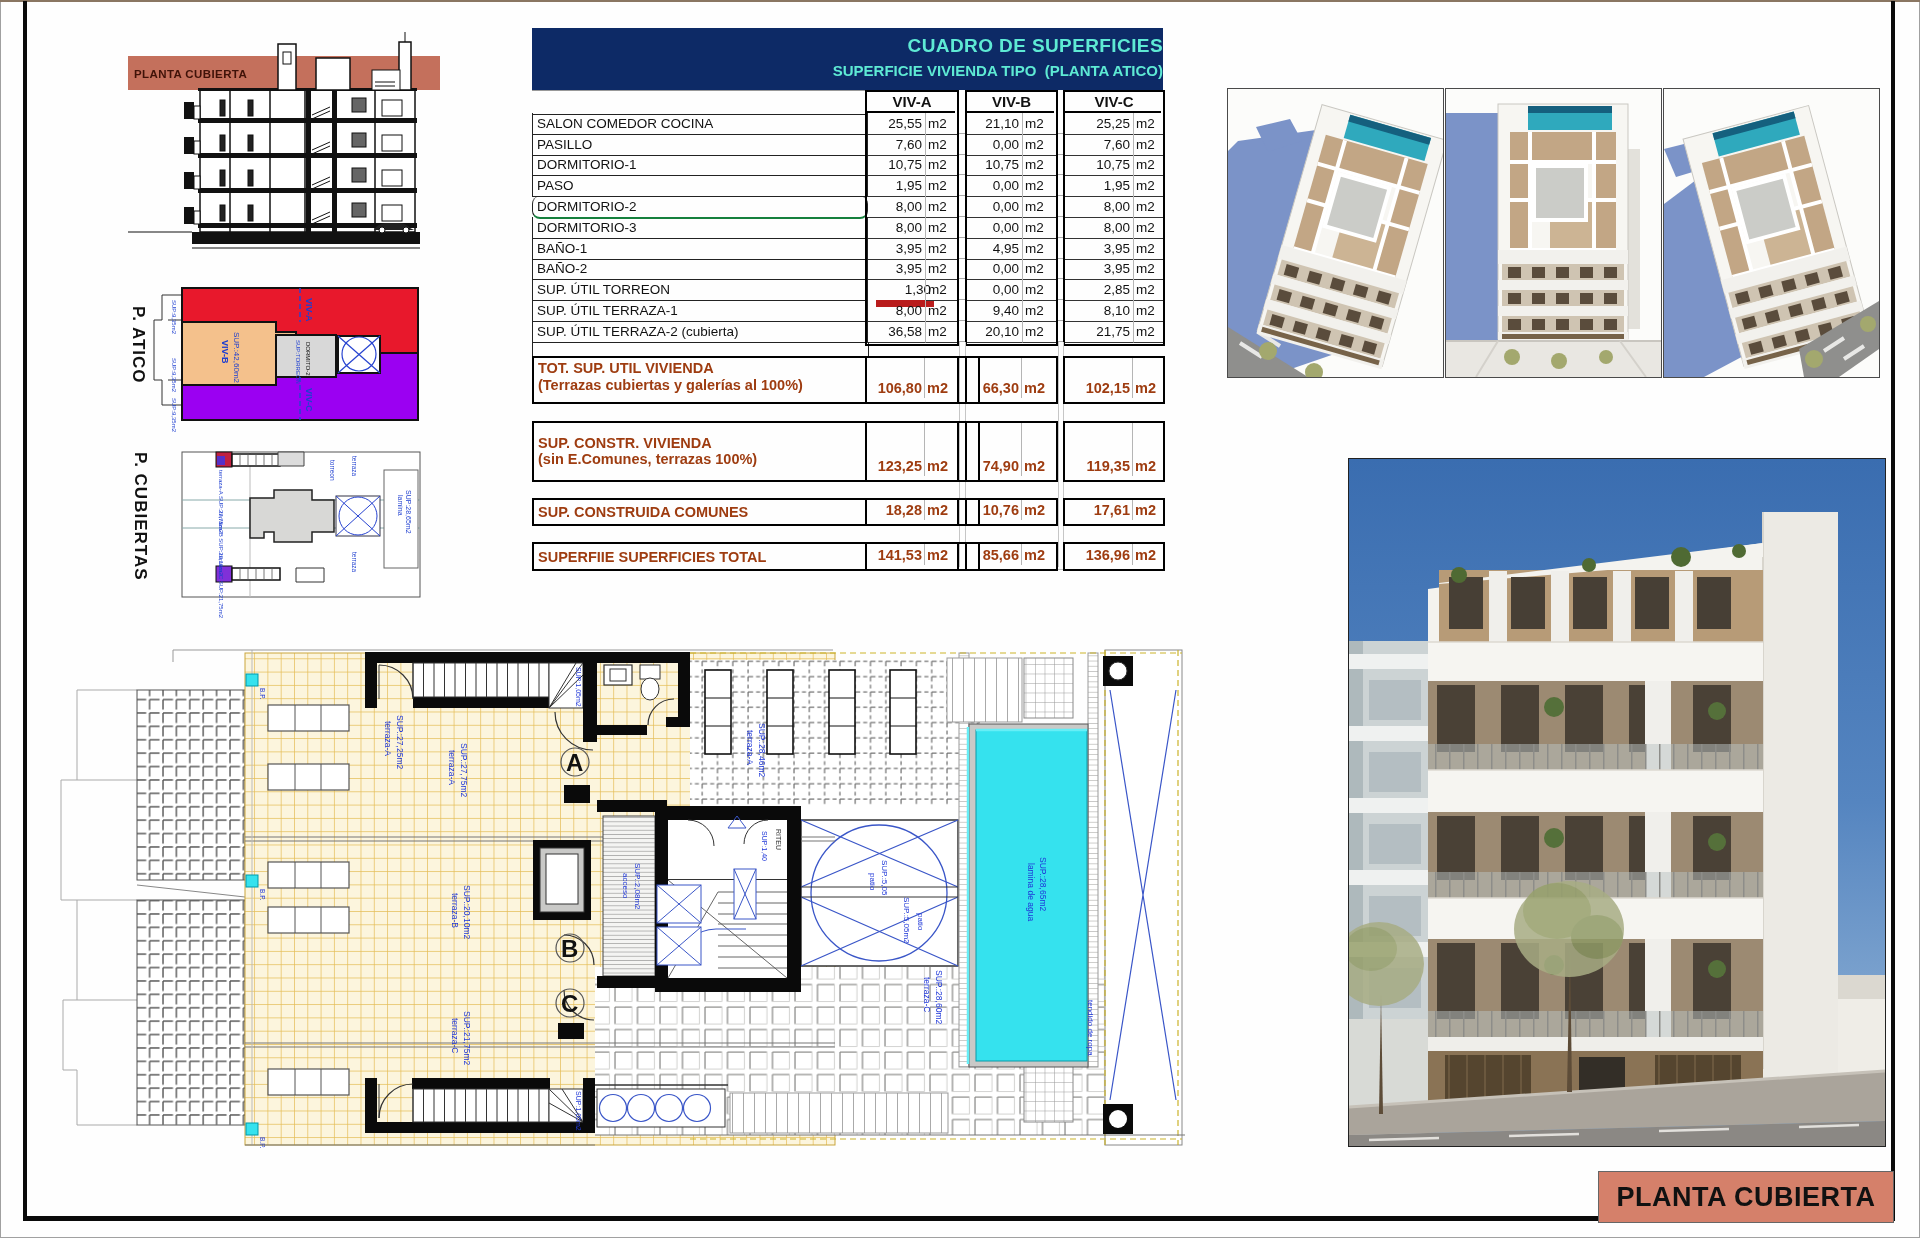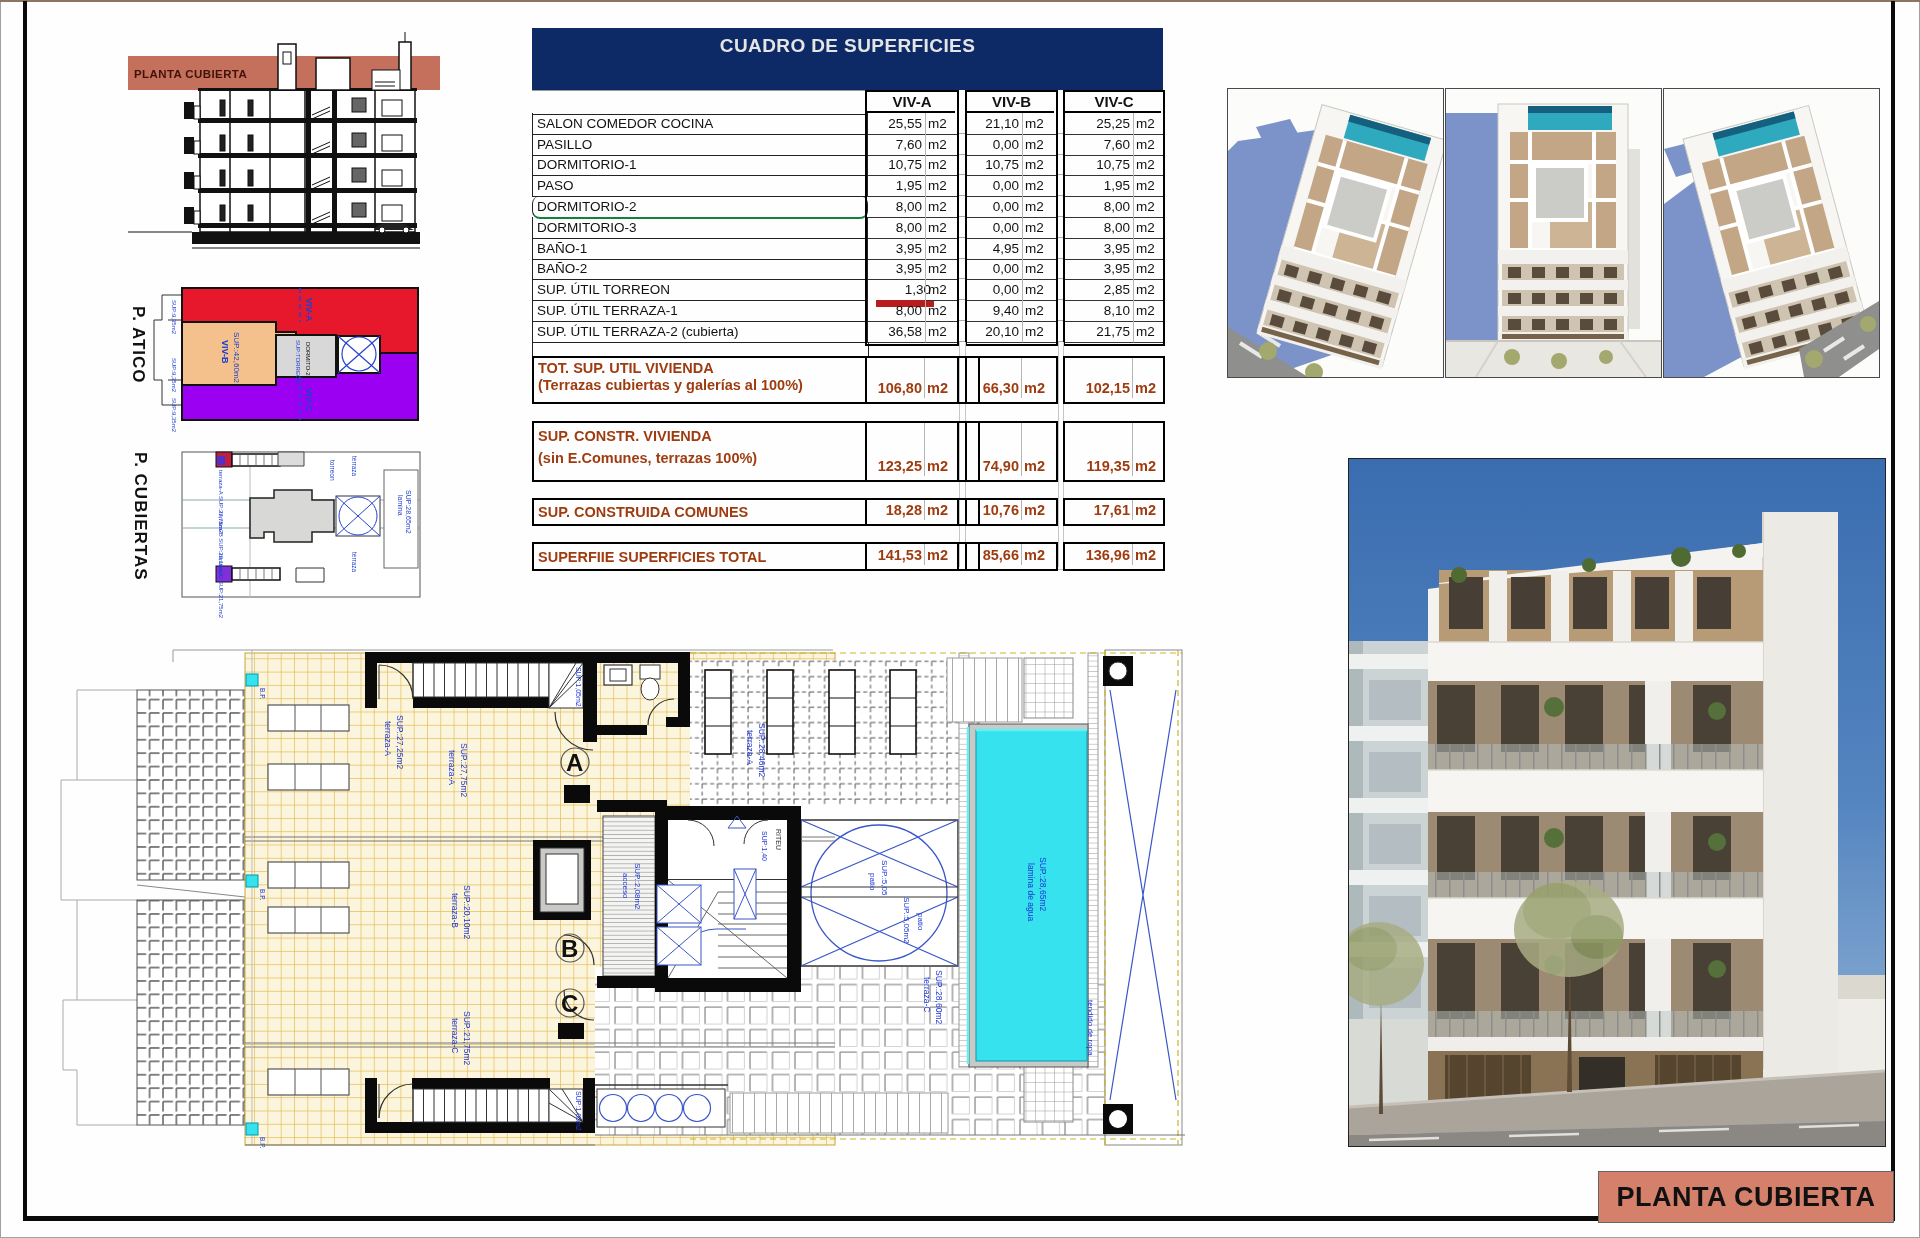--- a/index.html
+++ b/index.html
@@ -147,22 +147,23 @@
       <path d="M140 128 v12 M148 128 v12 M156 128 v12 M164 128 v12 M172 128 v12" stroke="#555" stroke-width="0.8" fill="none"></path>
 <path d="M196 128 h28 v14 h-28 z" fill="#fff" stroke="#333"></path>
 <text transform="translate(119 30) rotate(90)" font-size="6" fill="#1f3fd0">terraza-A SUP:27,75m2</text>
 <text transform="translate(119 72) rotate(90)" font-size="6" fill="#1f3fd0">terraza-B SUP:20,10m2</text>
 <text transform="translate(119 114) rotate(90)" font-size="6" fill="#1f3fd0">terraza-C SUP:21,75m2</text>
 <text transform="translate(230 20) rotate(90)" font-size="6.5" fill="#1f3fd0">torreon</text>
 <text transform="translate(252 16) rotate(90)" font-size="6.5" fill="#1f3fd0">terraza</text>
 <text transform="translate(252 112) rotate(90)" font-size="6.5" fill="#1f3fd0">terraza</text>
 </svg>
 
-  <div class="abs" style="left:532px;top:28px;width:631px;height:62px;background:#0d2a66;color:#e5e5e5;text-align:center">
+  <div class="abs" style="left:532px;top:28px;width:631px;height:62px;background:#0d2a66;color:#5eead4;text-align:right">
      <div style="font-size:19px;font-weight:bold;letter-spacing:.4px;padding-top:7px">CUADRO DE SUPERFICIES</div>
+     <div style="font-size:15px;font-weight:bold;padding-top:5px">SUPERFICIE VIVIENDA TIPO&nbsp; (PLANTA ATICO)</div>
   </div>
 
 <div class="abs" style="left:532px;top:90px;width:631px;height:23px">
 <div class="c" style="left:0;width:333px;top:0;height:23px;border-bottom:1px solid #222;border-top:1px solid #999"></div>
 <div class="c" style="left:335px;width:90px;top:0;height:23px;justify-content:center;font-weight:bold;font-size:15px">VIV-A</div>
 <div class="c" style="left:435px;width:89px;top:0;height:23px;justify-content:center;font-weight:bold;font-size:15px">VIV-B</div>
 <div class="c" style="left:533px;width:98px;top:0;height:23px;justify-content:center;font-weight:bold;font-size:15px">VIV-C</div>
 </div>
 <div class="abs" style="left:532px;top:113.0px;width:631px;height:20.8px">
 <div class="c lab" style="top:0;height:20.8px;border-bottom:1px solid #222;">SALON COMEDOR COCINA</div>
@@ -290,21 +291,21 @@
       <div class="abs" style="left:489px;top:2px;width:1px;height:40px;background:#b5b5b5"></div>
       <div class="c num brown" style="left:435px;width:52px;top:0;height:40px;font-size:14.5px;align-items:flex-end">66,30</div>
       <div class="c m2 brown" style="left:490px;width:32px;top:0;height:40px;font-size:14.5px;align-items:flex-end">m2</div>
       <div class="abs" style="left:531px;top:0;width:98px;height:44px;border:2px solid #000"></div>
       <div class="abs" style="left:600px;top:2px;width:1px;height:40px;background:#b5b5b5"></div>
       <div class="c num brown" style="left:533px;width:65px;top:0;height:40px;font-size:14.5px;align-items:flex-end">102,15</div>
       <div class="c m2 brown" style="left:601px;width:28px;top:0;height:40px;font-size:14.5px;align-items:flex-end">m2</div>
     </div>
 <div class="abs" style="left:532px;top:421px;width:631px;height:57px">
       <div class="c brown" style="left:0;width:440px;top:0;height:57px;border:2px solid #000;font-size:14.5px;padding-left:4px;align-items:flex-start">
-        <div style="line-height:22px;padding-top:2px">SUP. CONSTR. VIVIENDA<br>(sin E.Comunes, terrazas 100%)</div>
+        <div style="line-height:16px;padding-top:12px">SUP. CONSTR. VIVIENDA<br>(sin E.Comunes, terrazas 100%)</div>
       </div>
       <div class="abs" style="left:333px;top:0;width:90px;height:57px;border:2px solid #000"></div>
       <div class="abs" style="left:392px;top:2px;width:1px;height:53px;background:#b5b5b5"></div>
       <div class="c num brown" style="left:335px;width:55px;top:0;height:53px;font-size:14.5px;align-items:flex-end">123,25</div>
       <div class="c m2 brown" style="left:393px;width:30px;top:0;height:53px;font-size:14.5px;align-items:flex-end">m2</div>
       <div class="abs" style="left:433px;top:0;width:89px;height:57px;border:2px solid #000"></div>
       <div class="abs" style="left:489px;top:2px;width:1px;height:53px;background:#b5b5b5"></div>
       <div class="c num brown" style="left:435px;width:52px;top:0;height:53px;font-size:14.5px;align-items:flex-end">74,90</div>
       <div class="c m2 brown" style="left:490px;width:32px;top:0;height:53px;font-size:14.5px;align-items:flex-end">m2</div>
       <div class="abs" style="left:531px;top:0;width:98px;height:57px;border:2px solid #000"></div>

